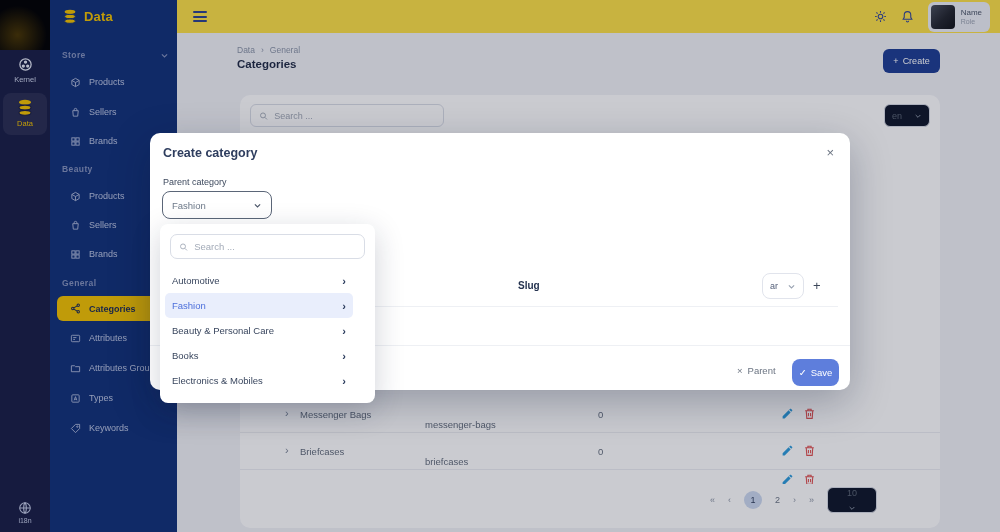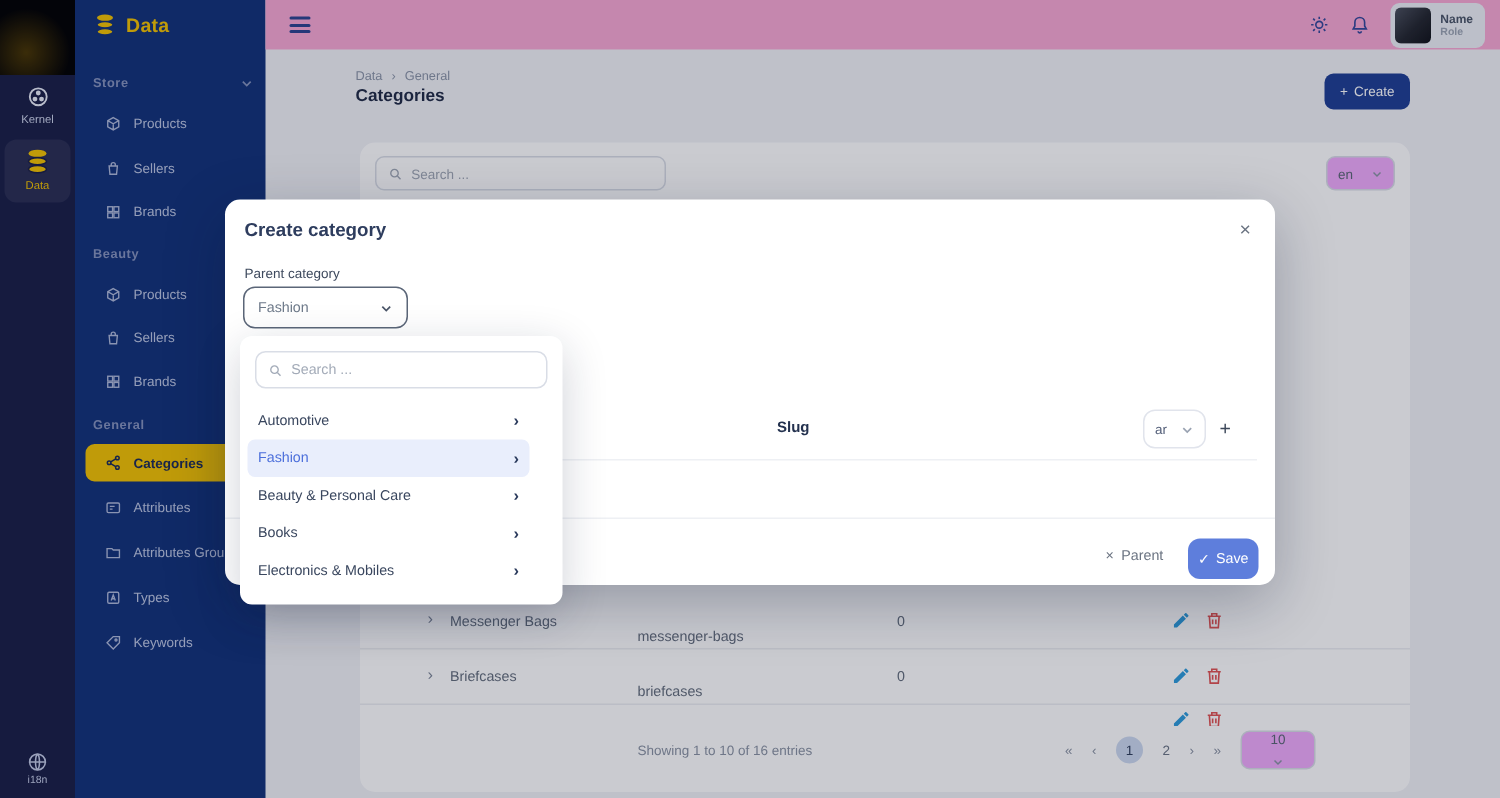--- a/index.html
+++ b/index.html
@@ -24,21 +24,21 @@
   .sec-head { position:absolute; left:12px; right:8px; font-size:8.5px; font-weight:bold; color:#8593bd;
               letter-spacing:.4px; display:flex; justify-content:space-between; align-items:center; }
   .nav-item { position:absolute; left:20px; right:2px; display:flex; align-items:center; gap:8px;
               font-size:9px; color:#bcc6e2; height:18px; }
   .nav-item svg { flex:0 0 auto; }
   .nav-active { position:absolute; left:7px; right:0; top:296px; height:25px; background:#f2c200;
                 border-radius:6px; display:flex; align-items:center; gap:8px; padding-left:13px;
                 font-size:9px; font-weight:bold; color:#1c2b55; }
 
   
-  .hdr { position:absolute; left:177px; top:0; right:0; height:33px; background:#f9a8d4; z-index:5;font-weight:bold; }
+  .hdr { position:absolute; left:177px; top:0; right:0; height:33px; background:#fde047; z-index:5; }
   .burger { position:absolute; left:16px; top:11px; width:14px; cursor:pointer; }
   .burger i { display:block; height:2px; background:#2c4390; margin-bottom:2.6px; border-radius:1px; }
   .hdr-right { position:absolute; right:10px; top:0; height:33px; display:flex; align-items:center; gap:14px; }
   .userchip { display:flex; align-items:center; gap:6px; background:#eef0f6; border-radius:6px; padding:3px 8px 3px 3px; }
   .avatar { width:24px; height:24px; border-radius:4px;
             background:linear-gradient(135deg,#4a4f5c 0%,#23262e 55%,#101218 100%);
             background-color:#23262e; }
   .uname { font-size:8px; color:#4a5568; line-height:9px; }
   .urole { font-size:7px; color:#9aa3b2; line-height:9px; }
 
@@ -47,21 +47,21 @@
   .crumbs { position:absolute; left:60px; top:12px; font-size:8.5px; color:#8a94a6; display:flex; gap:6px; align-items:center; }
   .page-title { position:absolute; left:60px; top:25px; font-size:11.5px; font-weight:bold; color:#1f2a44; }
   .btn-create { position:absolute; right:60px; top:16px; width:57px; height:24px; background:#1e3e94; color:#fff;
                 border:none; border-radius:6px; font-size:9px; display:flex; align-items:center; justify-content:center;
                 gap:4px; cursor:pointer; font-family:inherit; }
   .card { position:absolute; left:63px; top:62px; width:700px; height:433px; background:#ffffff; border-radius:10px; }
   .search-box { position:absolute; left:10px; top:9px; width:194px; height:23px; border:1px solid #d9dde6;
                 border-radius:6px; background:#fff; display:flex; align-items:center; gap:6px; padding:0 8px; }
   .search-box input { border:none; outline:none; width:100%; font-size:9px; color:#6a7383; background:transparent; font-family:inherit; }
   .search-box input::placeholder { color:#a0a8b5; }
-  .mini-select { border:1px solid #d9dde6; border-radius:6px; background:#f0abfc; display:flex; align-items:center;
+  .mini-select { border:1px solid #d9dde6; border-radius:6px; background:#0f172a; display:flex; align-items:center;
                  justify-content:space-between; padding:0 7px; font-size:9px; color:#5c6675; cursor:pointer; }
   .lang-select { position:absolute; right:10px; top:9px; width:46px; height:23px; }
 
   .trow { position:absolute; left:0; width:700px; height:37px; border-bottom:1px solid #ecedf2;
           font-size:9.5px; color:#636d7c; }
   .trow .chev { position:absolute; left:45px; top:12px; color:#7c8596; font-size:11px; line-height:11px; cursor:pointer; }
   .trow .c-name { position:absolute; left:60px; top:13px; }
   .trow .c-slug { position:absolute; left:185px; top:23px; }
   .trow .c-count { position:absolute; left:358px; top:13px; }
   .trow .act-edit { position:absolute; left:541px; top:11px; cursor:pointer; }
@@ -361,21 +361,20 @@
           </svg>
       </span>
       <span class="act-del">
         <svg width="13" height="13" viewBox="0 0 24 24" fill="none" stroke="#e05252" stroke-width="2">
             <path d="M4 7h16M9 7V4h6v3M6 7l1 14h10l1-14M10 11v6M14 11v6"></path>
           </svg>
       </span>
     </div>
 
     <div class="pager">
-      <span class="pager-summary">Showing 1 to 10 of 16 entries</span>
       <div class="pager-ctl">
         <span class="pg">«</span>
         <span class="pg">‹</span>
         <span class="pg-active">1</span>
         <span class="pg-num">2</span>
         <span class="pg">›</span>
         <span class="pg">»</span>
         <div class="mini-select pp-select">
           <span>10</span>
           <svg width="8" height="8" viewBox="0 0 24 24" fill="none" stroke="#8a93a3" stroke-width="3">

